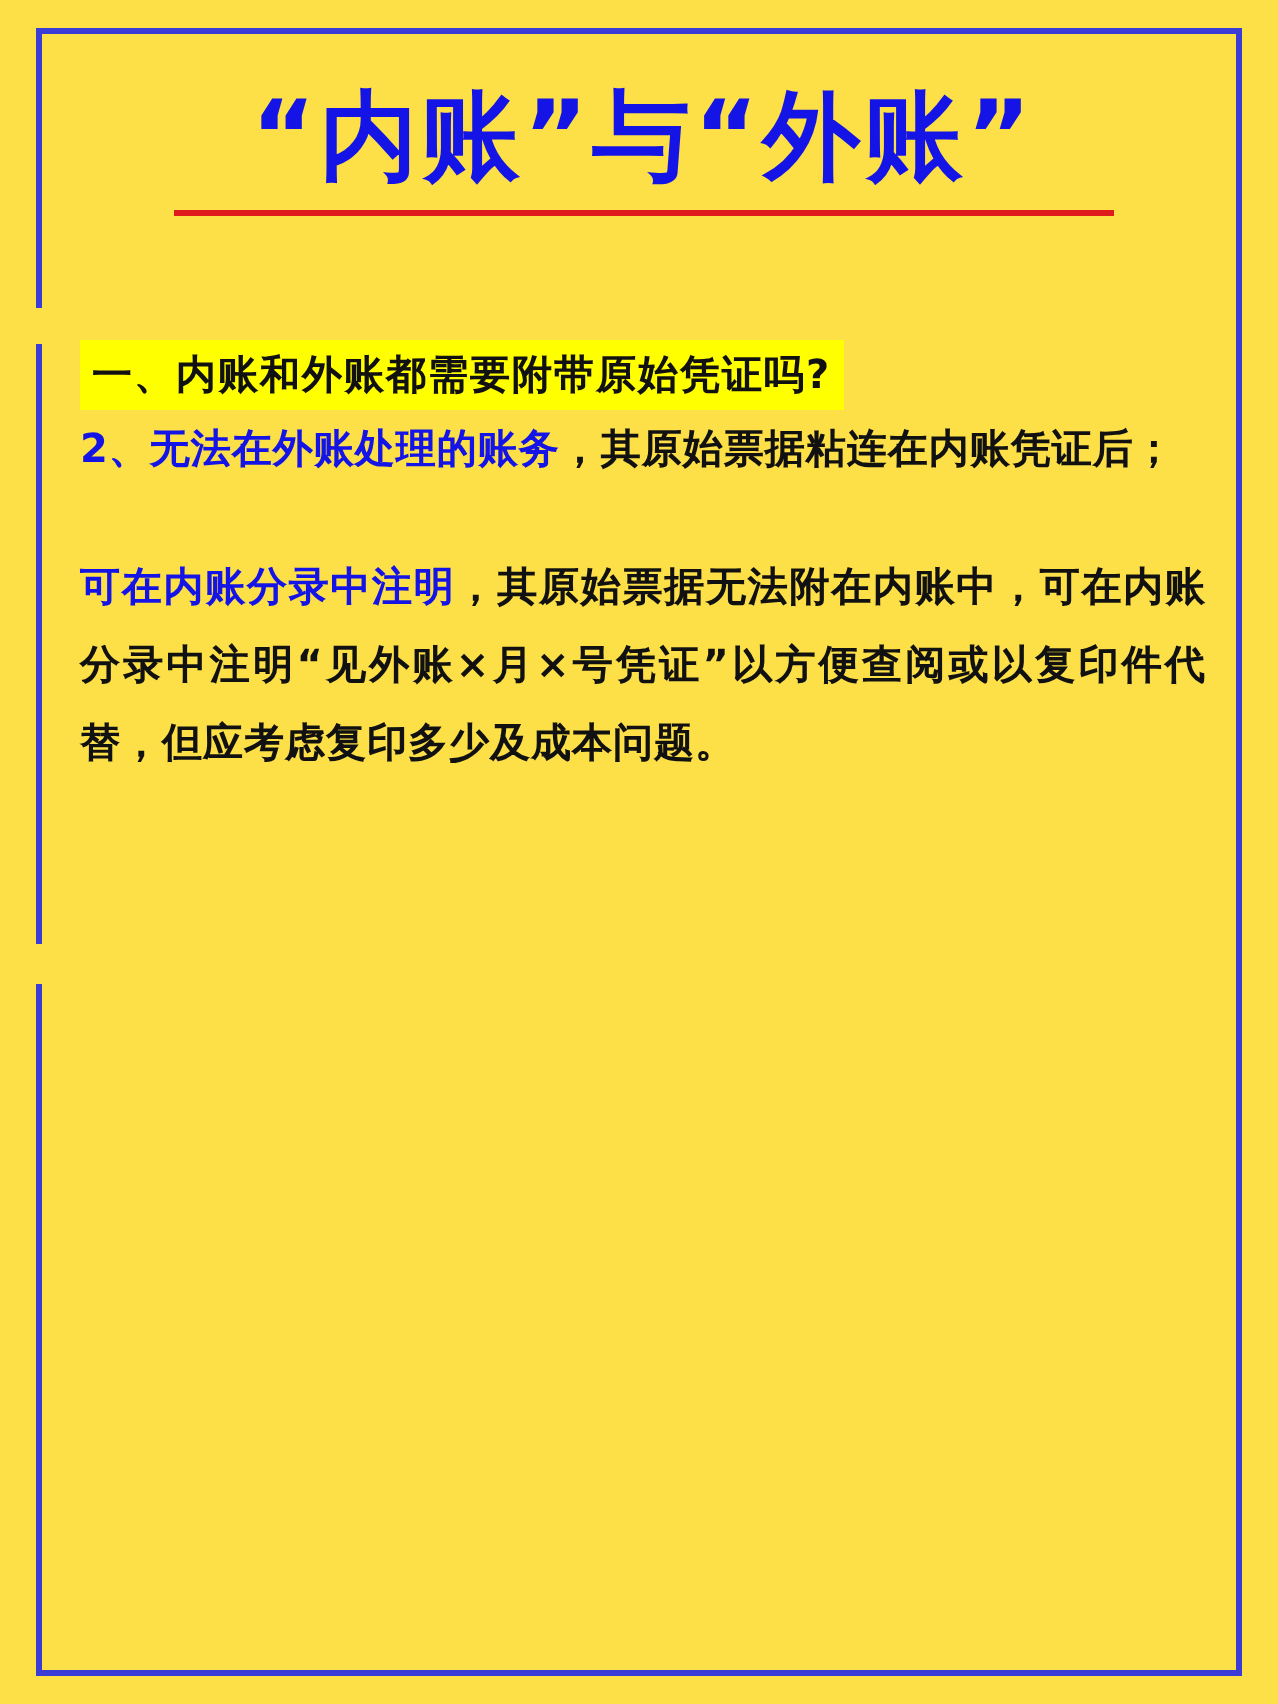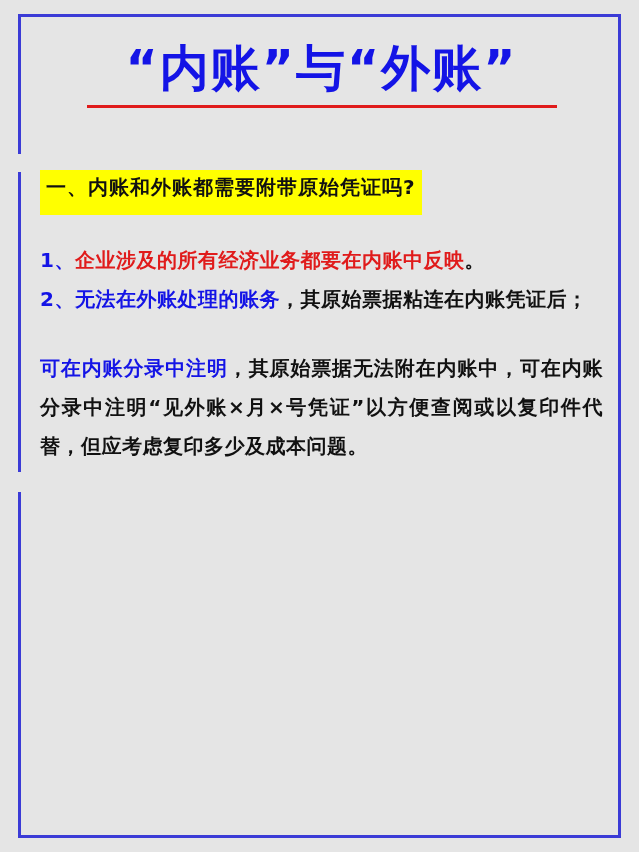--- a/index.html
+++ b/index.html
@@ -11,21 +11,21 @@
     width: 639px;
     height: 852px;
     font-family: "DejaVu Sans", sans-serif;
     overflow: hidden;
   }
   .page {
     position: relative;
     width: 639px;
     height: 852px;
     box-sizing: border-box;
-    background: #e5e5e5;
+    background: #fde047;
   }
   
   .frame-top {
     position: absolute;
     left: 18px; right: 18px; top: 14px;
     height: 3px;
     background: #3b3bd6;
   }
   .frame-bottom {
     position: absolute;
@@ -69,21 +69,21 @@
     height: 3px;
     background: #e01b1b;
   }
   .heading {
     margin-top: 62px;
     font-size: 20px;
     font-weight: bold;
     color: #111111;
     background: #ffff00;
     display: inline-block;
-    padding: 5px 6px 16px 6px;
+    padding: 5px 6px 6px 6px;
     line-height: 1.2;
     letter-spacing: 1px;
   }
   .para {
     font-size: 20px;
     line-height: 1.95;
     color: #111111;
     font-weight: bold;
     letter-spacing: 0.5px;
     text-align: justify;
@@ -120,23 +120,20 @@
   <div class="frame-left-seg" style="top:172px;height:300px;"></div>
   <div class="frame-left-seg" style="top:492px;height:346px;"></div>
 
   <div class="content">
 
     <div class="title">“内账”与“外账”</div>
     <div class="title-underline"></div>
 
     <div class="heading">一、内账和外账都需要附带原始凭证吗?</div>
 
-    <div class="para tight">
-      <span class="num">1、</span><span class="red">企业涉及的所有经济业务都要在内账中反映</span><span class="black">。</span>
-    </div>
 
     <div class="para">
       <span class="num">2、</span><span class="blue">无法在外账处理的账务</span><span class="black">，其原始票据粘连在内账凭证后；</span>
     </div>
 
     <div class="para body">
       <span class="blue">可在内账分录中注明</span><span class="black">，其原始票据无法附在内账中，可在内账分录中注明“见外账×月×号凭证”以方便查阅或以复印件代替，但应考虑复印多少及成本问题。</span>
     </div>
 
   </div>

